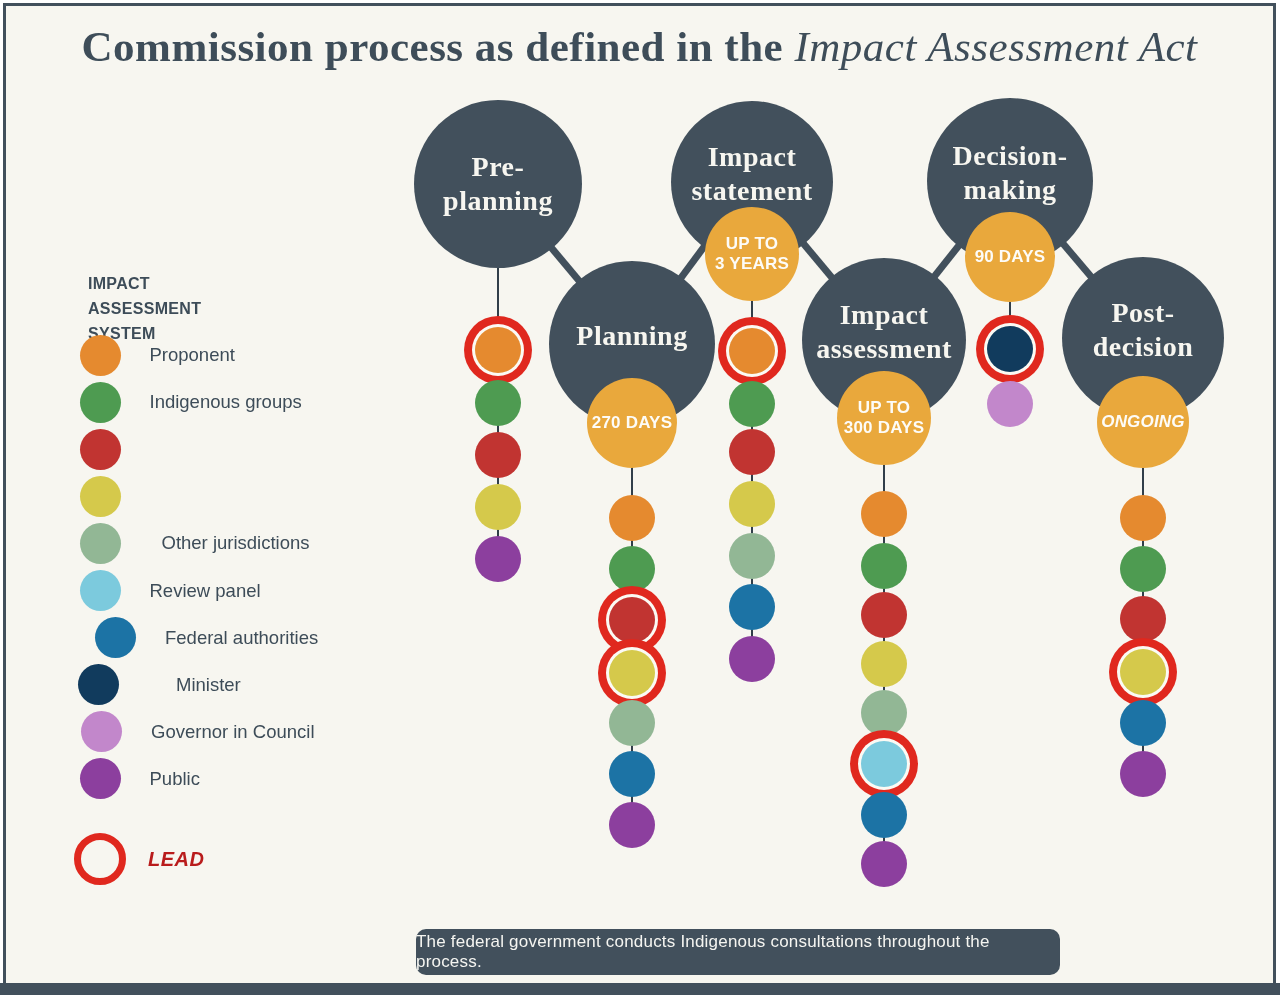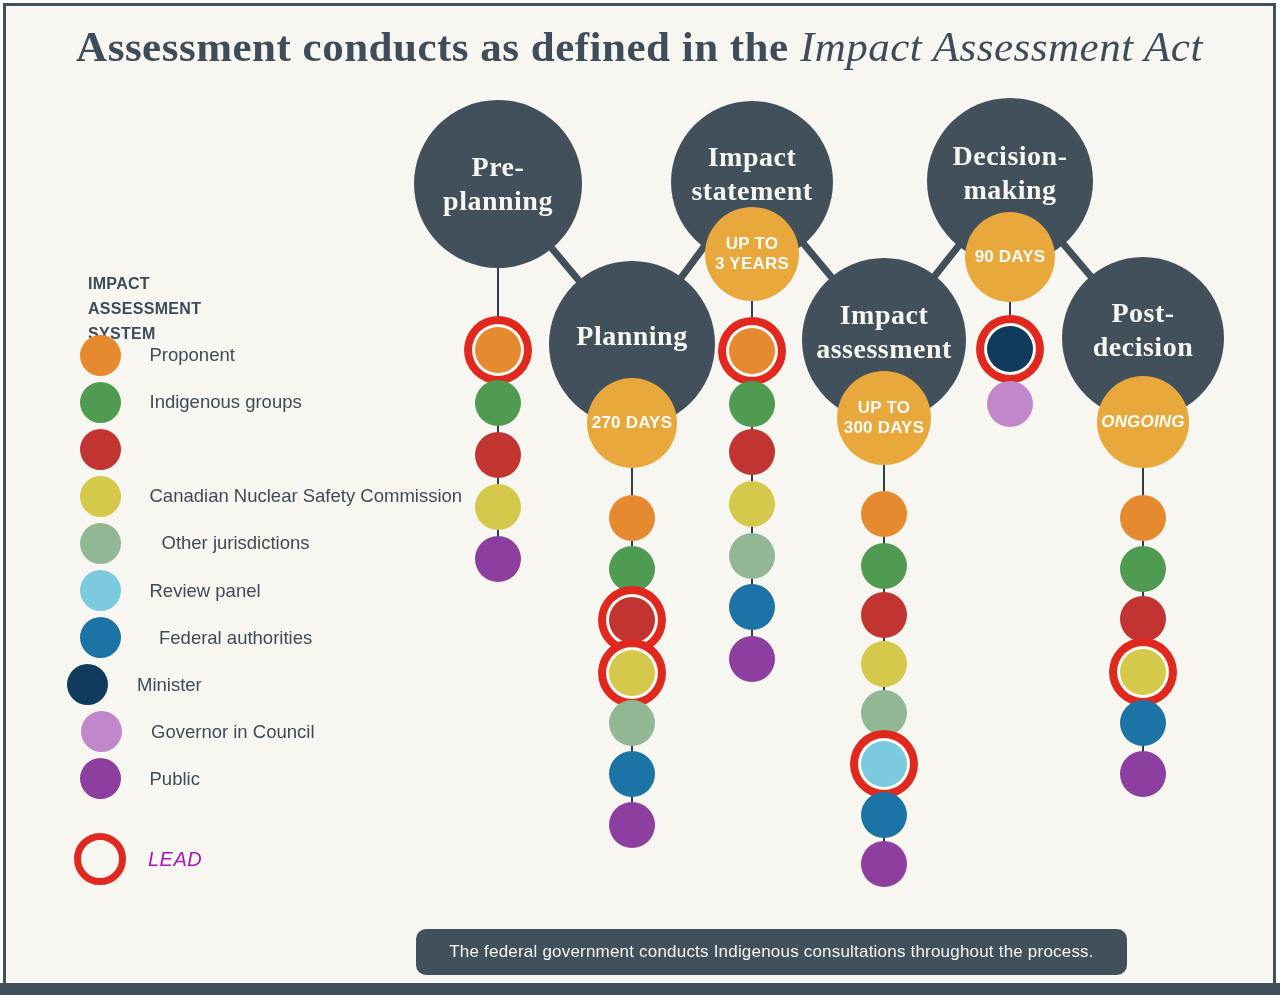--- a/index.html
+++ b/index.html
@@ -27,33 +27,33 @@
 
   .legend{position:absolute;left:0;top:0;z-index:5;}
   .legend-heading{position:absolute;left:82px;top:266px;
                   font-size:16px;font-weight:700;color:#3D4C58;line-height:1.55;letter-spacing:.3px;}
   .legend-item{position:absolute;display:flex;align-items:center;height:42px;}
   .legend-dot{width:41px;height:41px;border-radius:50%;flex:none;}
   .legend-label{margin-left:29px;font-size:18.5px;color:#3D4C58;white-space:nowrap;}
   .legend-lead{position:absolute;left:68px;top:827px;display:flex;align-items:center;height:52px;}
   .lead-ring{width:38px;height:38px;border:7px solid #E0281E;border-radius:50%;
              background:#F7F6F0;flex:none;}
-  .lead-label{margin-left:22px;font-size:20px;font-style:italic;font-weight:400;color:#a21caf;letter-spacing:.5px;}
-
-  .banner{position:absolute;left:410px;top:923px;width:711px;height:46px;background:#42505C;
+  .lead-label{margin-left:22px;font-size:20px;font-style:italic;font-weight:700;color:#b91c1c;letter-spacing:.5px;}
+
+  .banner{position:absolute;left:410px;top:923px;width:644px;height:46px;background:#42505C;
           border-radius:10px;display:flex;align-items:center;justify-content:center;z-index:5;}
   .banner-text{color:#F5F5F1;font-size:17px;letter-spacing:.2px;}
 </style>
 </head>
 <body>
 
 <div class="page">
   <div class="frame">
 
-    <div class="title"><span>Assessment conducts as defined in the </span><em>Impact Assessment Act</em></div>
+    <div class="title"><span>Commission process as defined in the </span><em>Impact Assessment Act</em></div>
 
     <svg id="lines" width="1280" height="995">
         <line x1="492" y1="178" x2="626" y2="338" stroke="#42505C" stroke-width="7"></line>
         <line x1="626" y1="338" x2="746" y2="176" stroke="#42505C" stroke-width="7"></line>
         <line x1="746" y1="176" x2="878" y2="334" stroke="#42505C" stroke-width="7"></line>
         <line x1="878" y1="334" x2="1004" y2="175" stroke="#42505C" stroke-width="7"></line>
         <line x1="1004" y1="175" x2="1137" y2="332" stroke="#42505C" stroke-width="7"></line>
         <line x1="492" y1="178" x2="492" y2="553" stroke="#313E49" stroke-width="2"></line>
         <line x1="626" y1="417" x2="626" y2="819" stroke="#313E49" stroke-width="2"></line>
         <line x1="746" y1="248" x2="746" y2="653" stroke="#313E49" stroke-width="2"></line>
@@ -173,35 +173,34 @@
           </div>
           <div class="legend-item" style="left: 73.5px; top: 375.1px;">
             <span class="legend-dot" style="background: rgb(78, 155, 81);"></span>
             <span class="legend-label">Indigenous groups</span>
           </div>
           <div class="legend-item" style="left: 73.5px; top: 422.2px;">
             <span class="legend-dot" style="background: rgb(193, 52, 49);"></span>
           </div>
           <div class="legend-item" style="left: 73.5px; top: 469.3px;">
             <span class="legend-dot" style="background: rgb(213, 201, 75);"></span>
-            <span class="legend-label">Canadian Nuclear Safety Commission</span>
           </div>
           <div class="legend-item" style="left: 73.5px; top: 516.4px; gap: 12px;">
             <span class="legend-dot" style="background: rgb(146, 183, 149);"></span>
             <span class="legend-label">Other jurisdictions</span>
           </div>
           <div class="legend-item" style="left: 73.5px; top: 563.5px;">
             <span class="legend-dot" style="background: rgb(124, 202, 221);"></span>
             <span class="legend-label">Review panel</span>
           </div>
-          <div class="legend-item" style="left: 74px; top: 610.6px; gap: 9px;">
+          <div class="legend-item" style="left: 89px; top: 610.6px;">
             <span class="legend-dot" style="background: rgb(28, 115, 165);"></span>
             <span class="legend-label">Federal authorities</span>
           </div>
-          <div class="legend-item" style="left: 61px; top: 657.7px;">
+          <div class="legend-item" style="left: 72px; top: 657.7px; gap: 28px;">
             <span class="legend-dot" style="background: rgb(17, 59, 93);"></span>
             <span class="legend-label">Minister</span>
           </div>
           <div class="legend-item" style="left: 75px; top: 704.8px;">
             <span class="legend-dot" style="background: rgb(194, 135, 203);"></span>
             <span class="legend-label">Governor in Council</span>
           </div>
           <div class="legend-item" style="left: 73.5px; top: 751.9px;">
             <span class="legend-dot" style="background: rgb(140, 63, 158);"></span>
             <span class="legend-label">Public</span>

